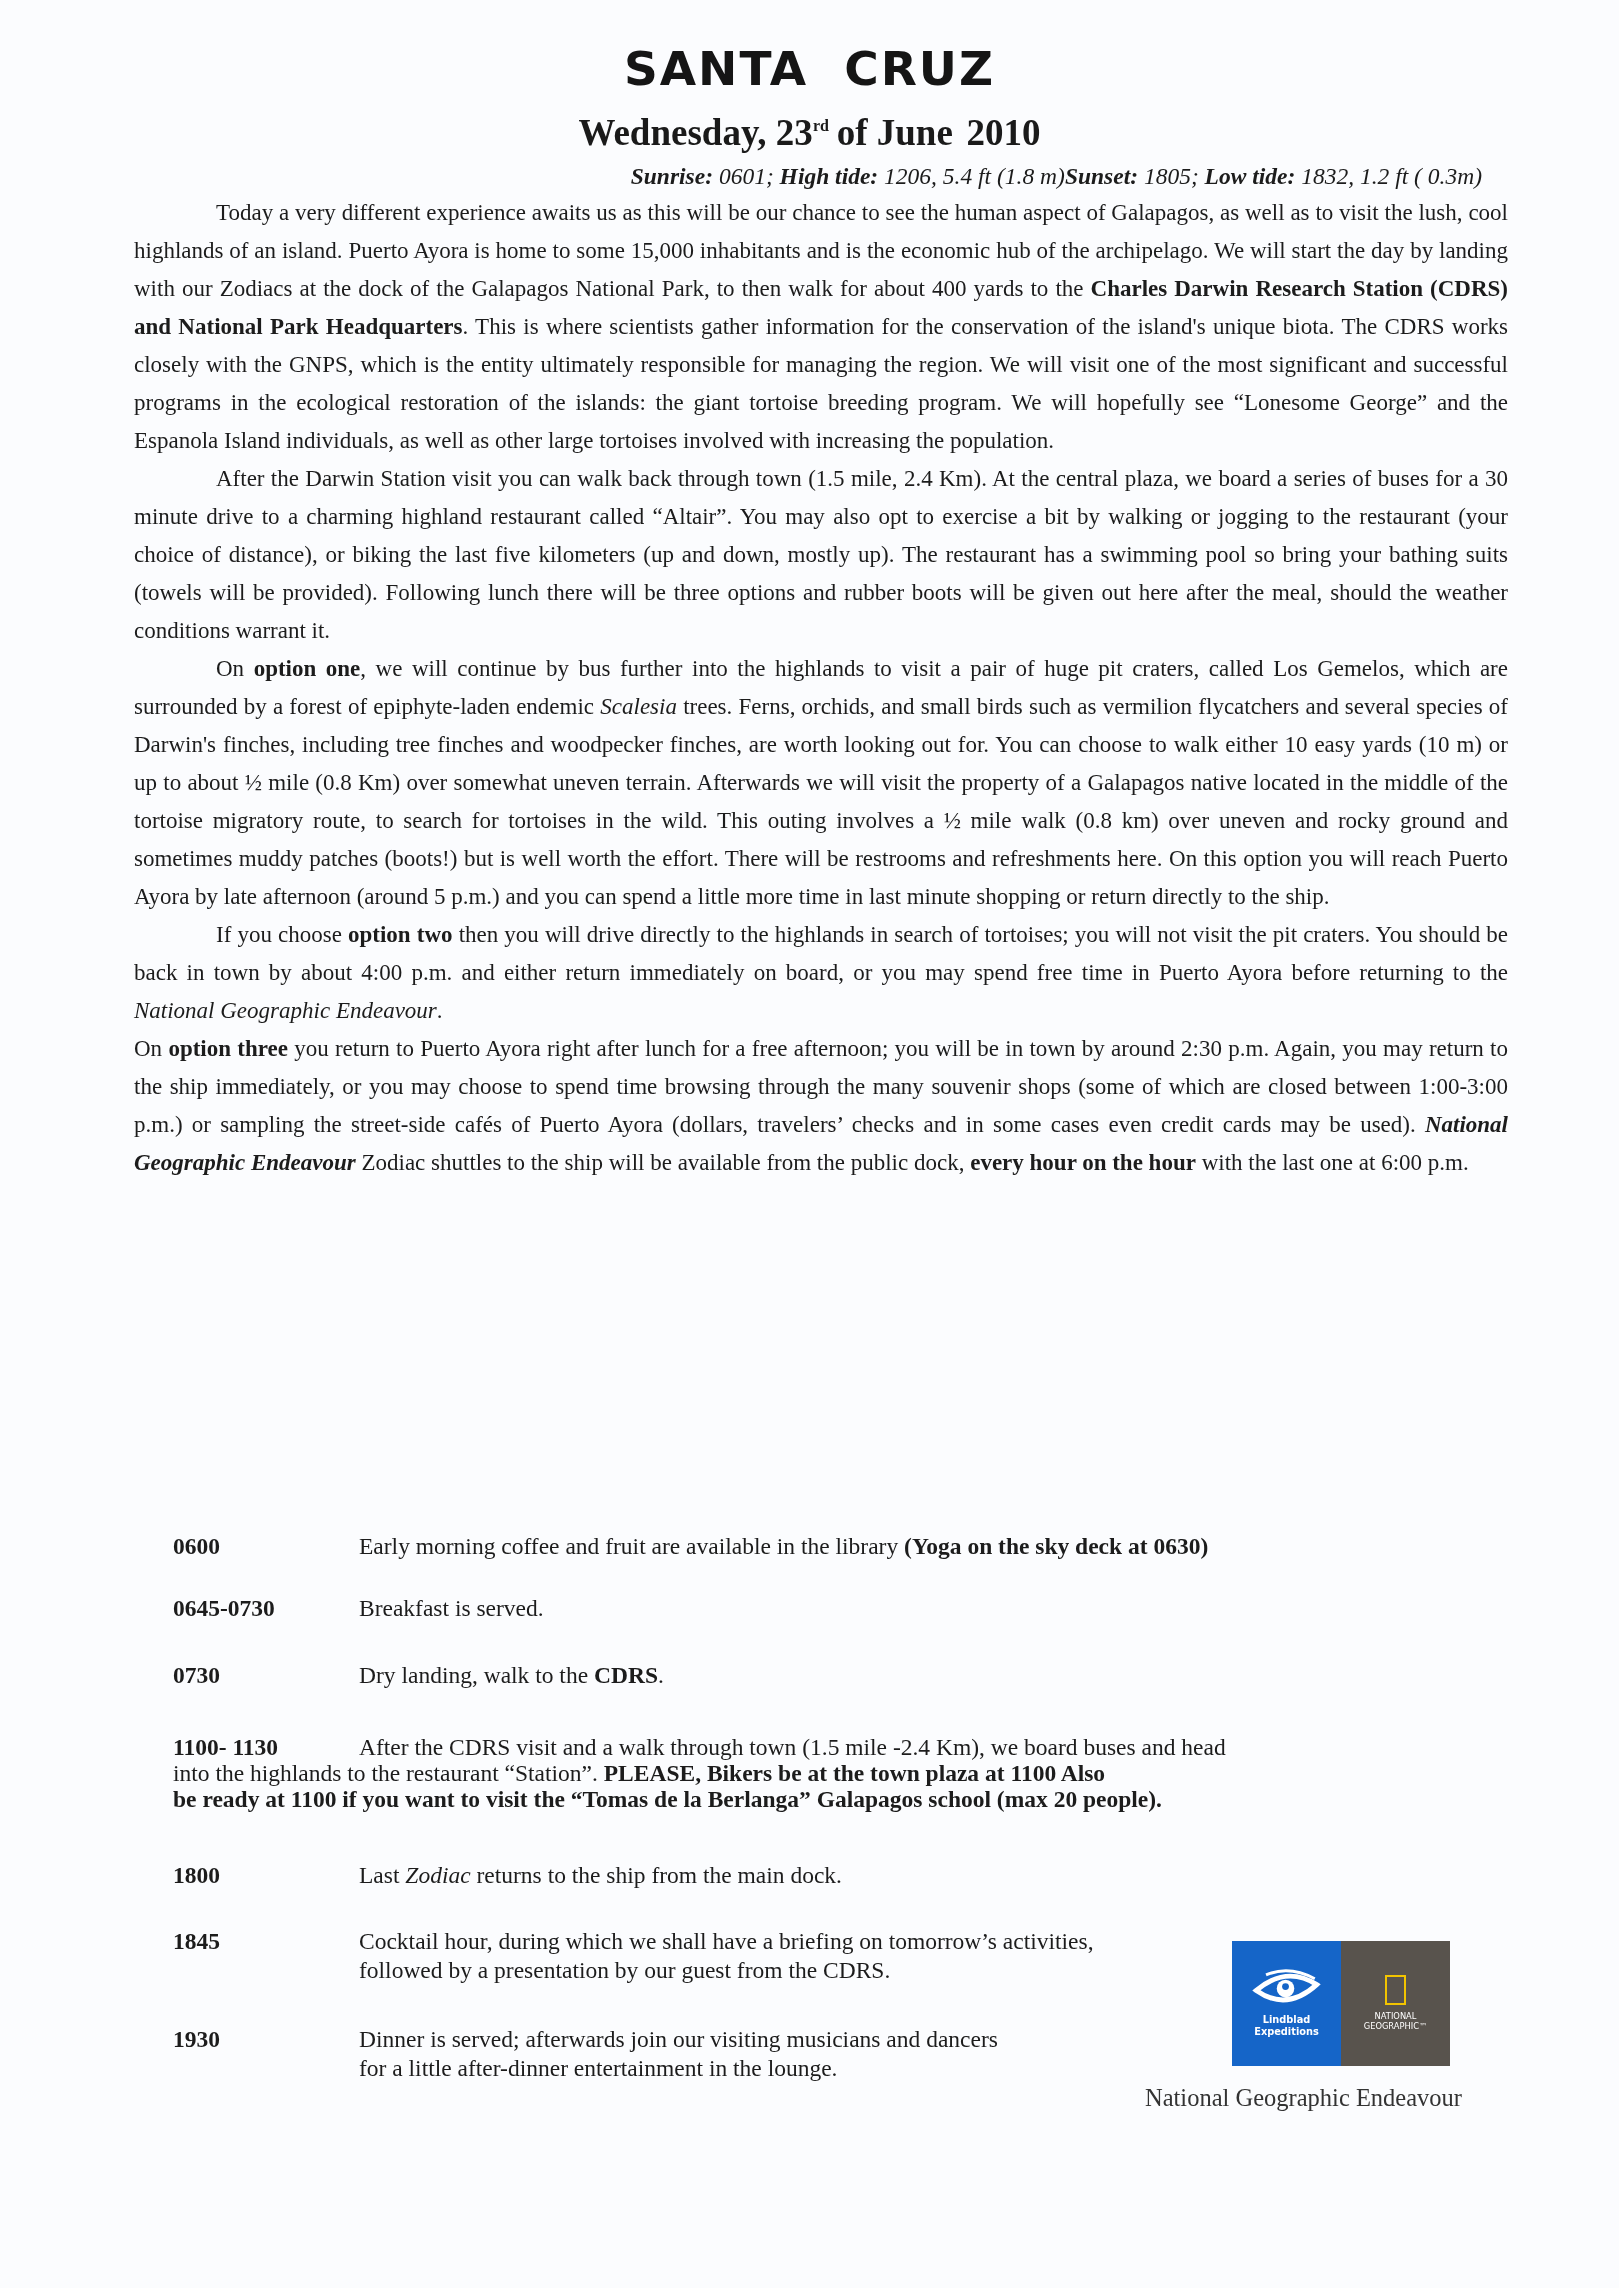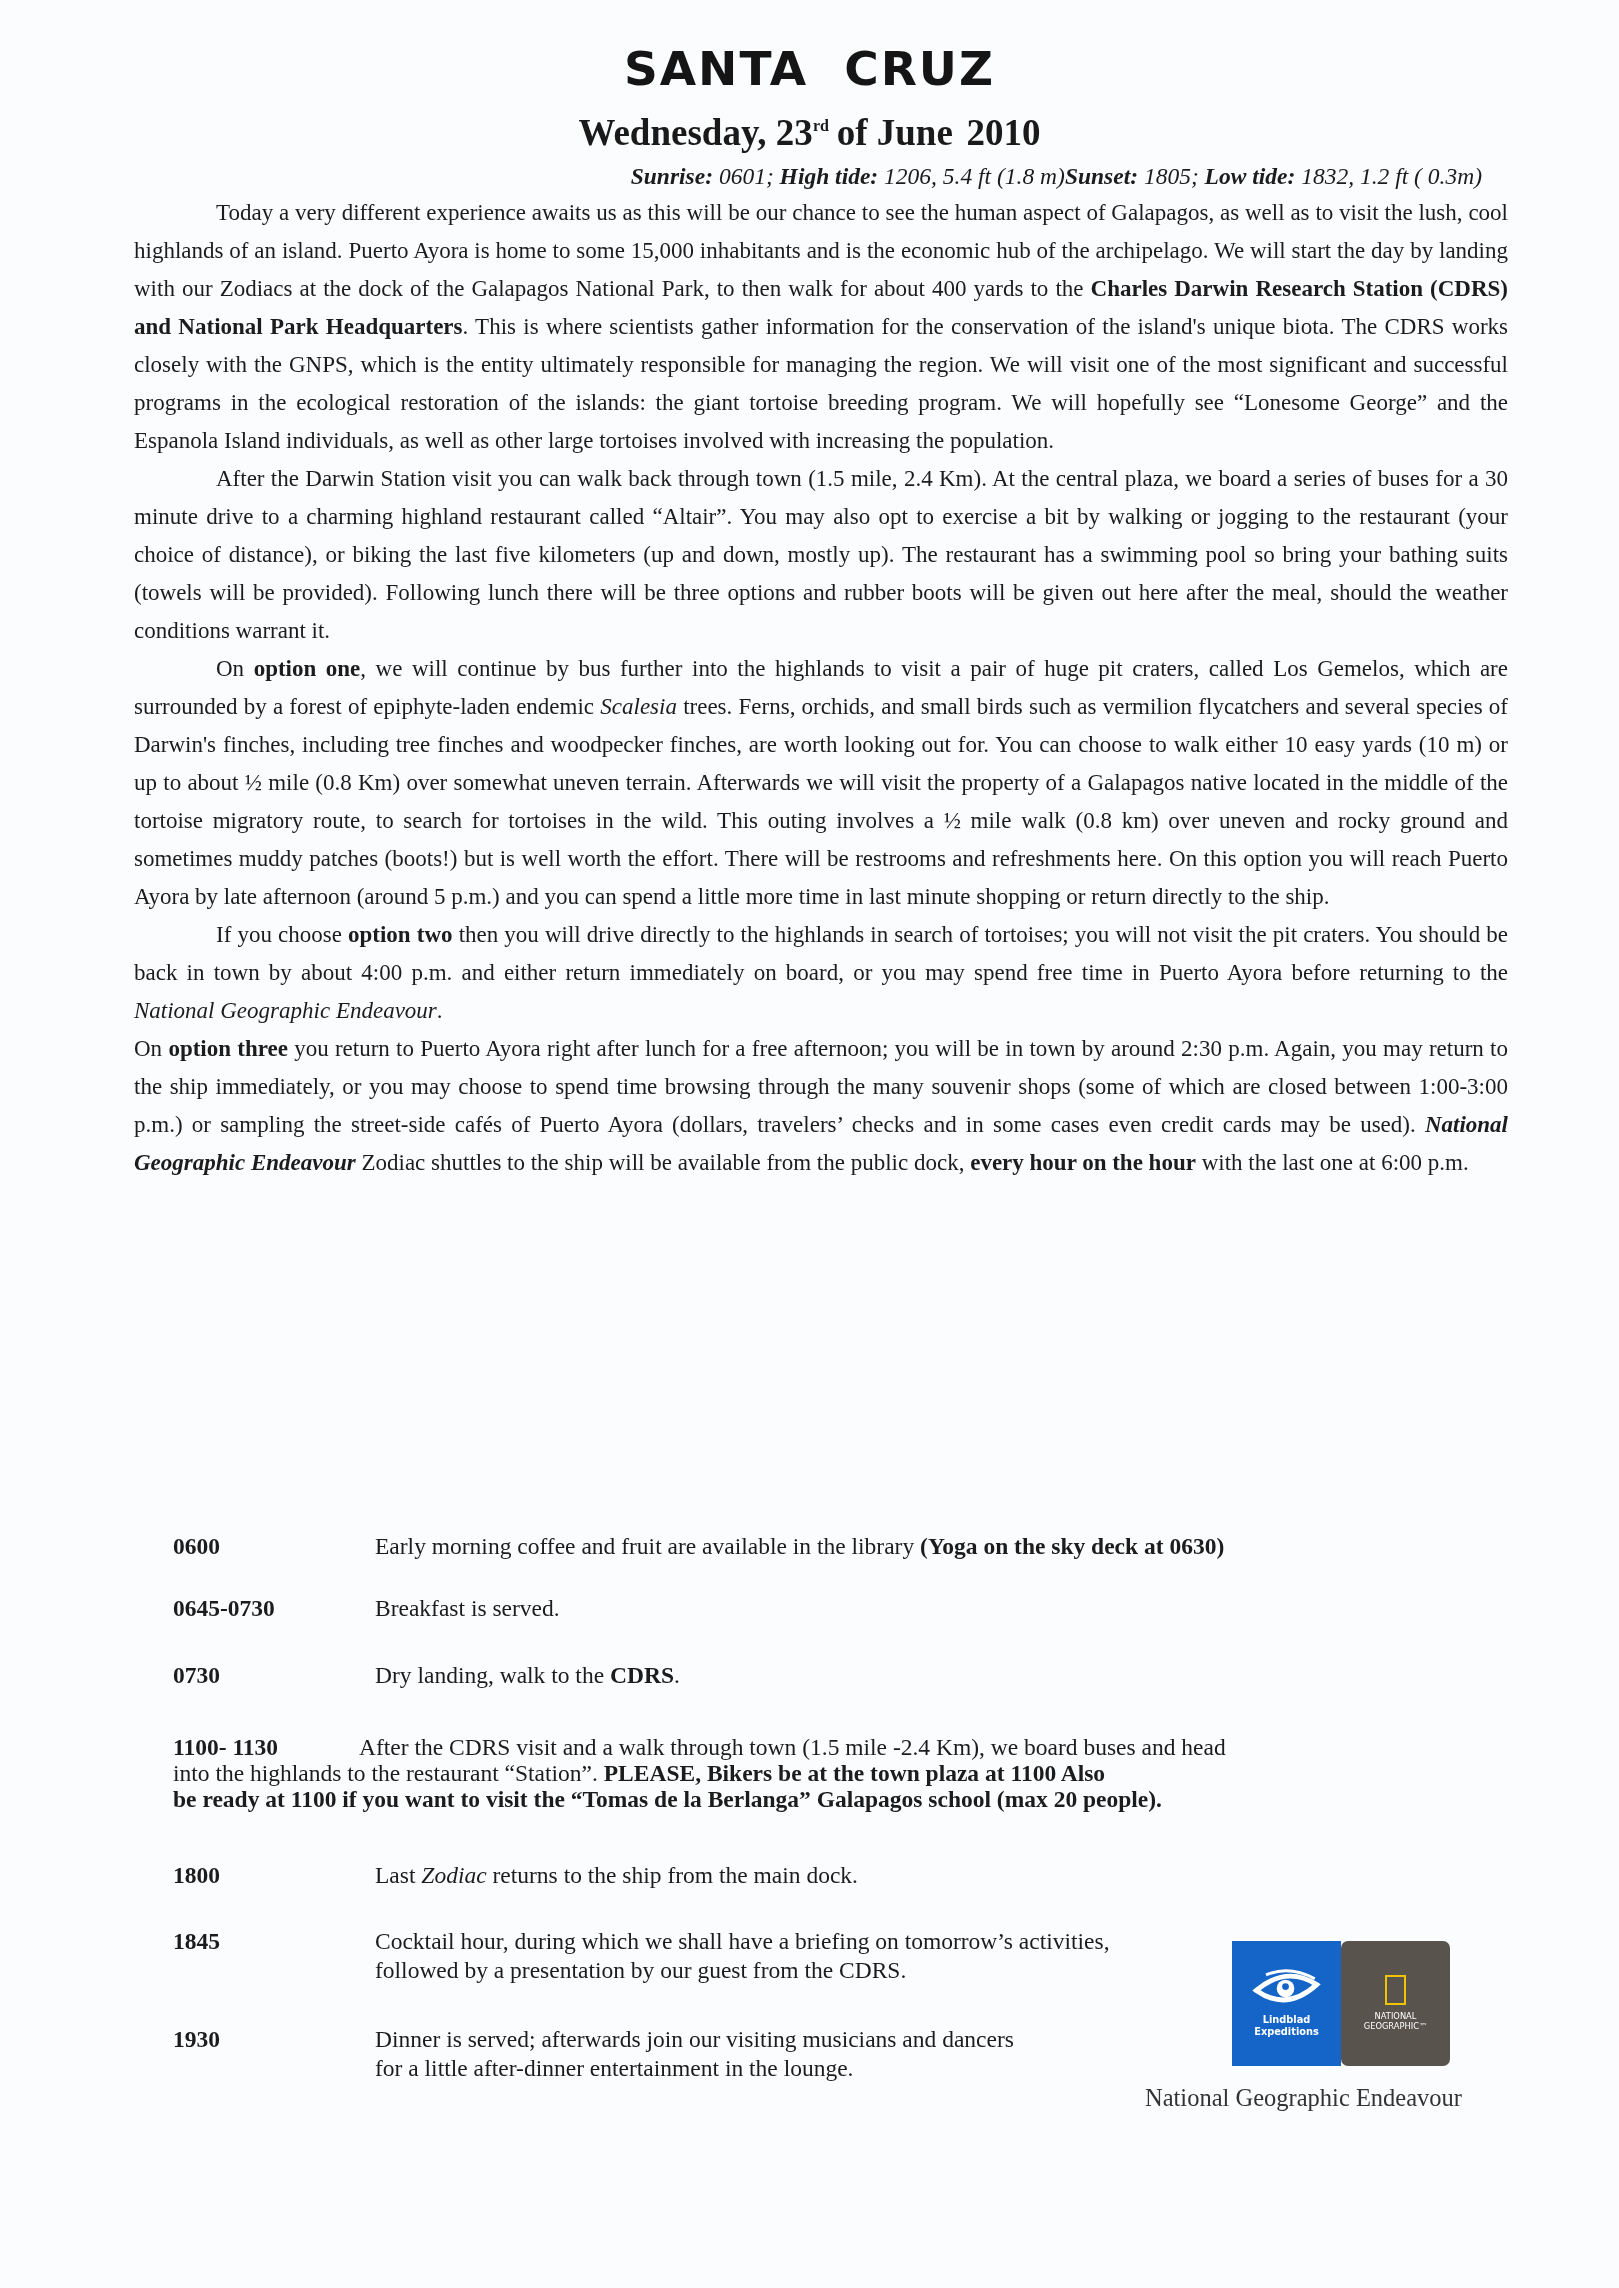--- a/index.html
+++ b/index.html
@@ -62,21 +62,20 @@
       position: absolute;
       top: 1532px; left: 173px; width: 1304px;
       font-size: 23.5px;
       font-family: "Liberation Serif", serif;
     }
     .sched-row {
       display: flex;
       position: absolute;
       left: 0; width: 1304px;
       line-height: 29px;
-      gap: 16px;
     }
     .sched-time {
       width: 186px;
       font-weight: bold;
       flex: 0 0 186px;
     }
     .sched-desc { flex: 1; }
     .sched-wrap {
       position: absolute;
       left: 0; width: 1304px;
@@ -101,21 +100,20 @@
     }
     .logo-right {
       width: 109px; height: 125px;
       background: #58534d;
       color: #fff;
       display: flex; flex-direction: column; align-items: center; justify-content: center;
       font-family: "DejaVu Sans", sans-serif;
       font-size: 8.3px;
       line-height: 9.8px;
       text-align: center;
-      border-radius: 7px;
     }
     .ng-frame {
       width: 17.6px; height: 25.5px;
       border: 2.9px solid #f2c400;
       margin-bottom: 7.8px;
     }
     .eye-icon { margin-bottom: 5.9px; }
     .ship-name {
       position: absolute;
       top: 2084px; left: 1145px;

